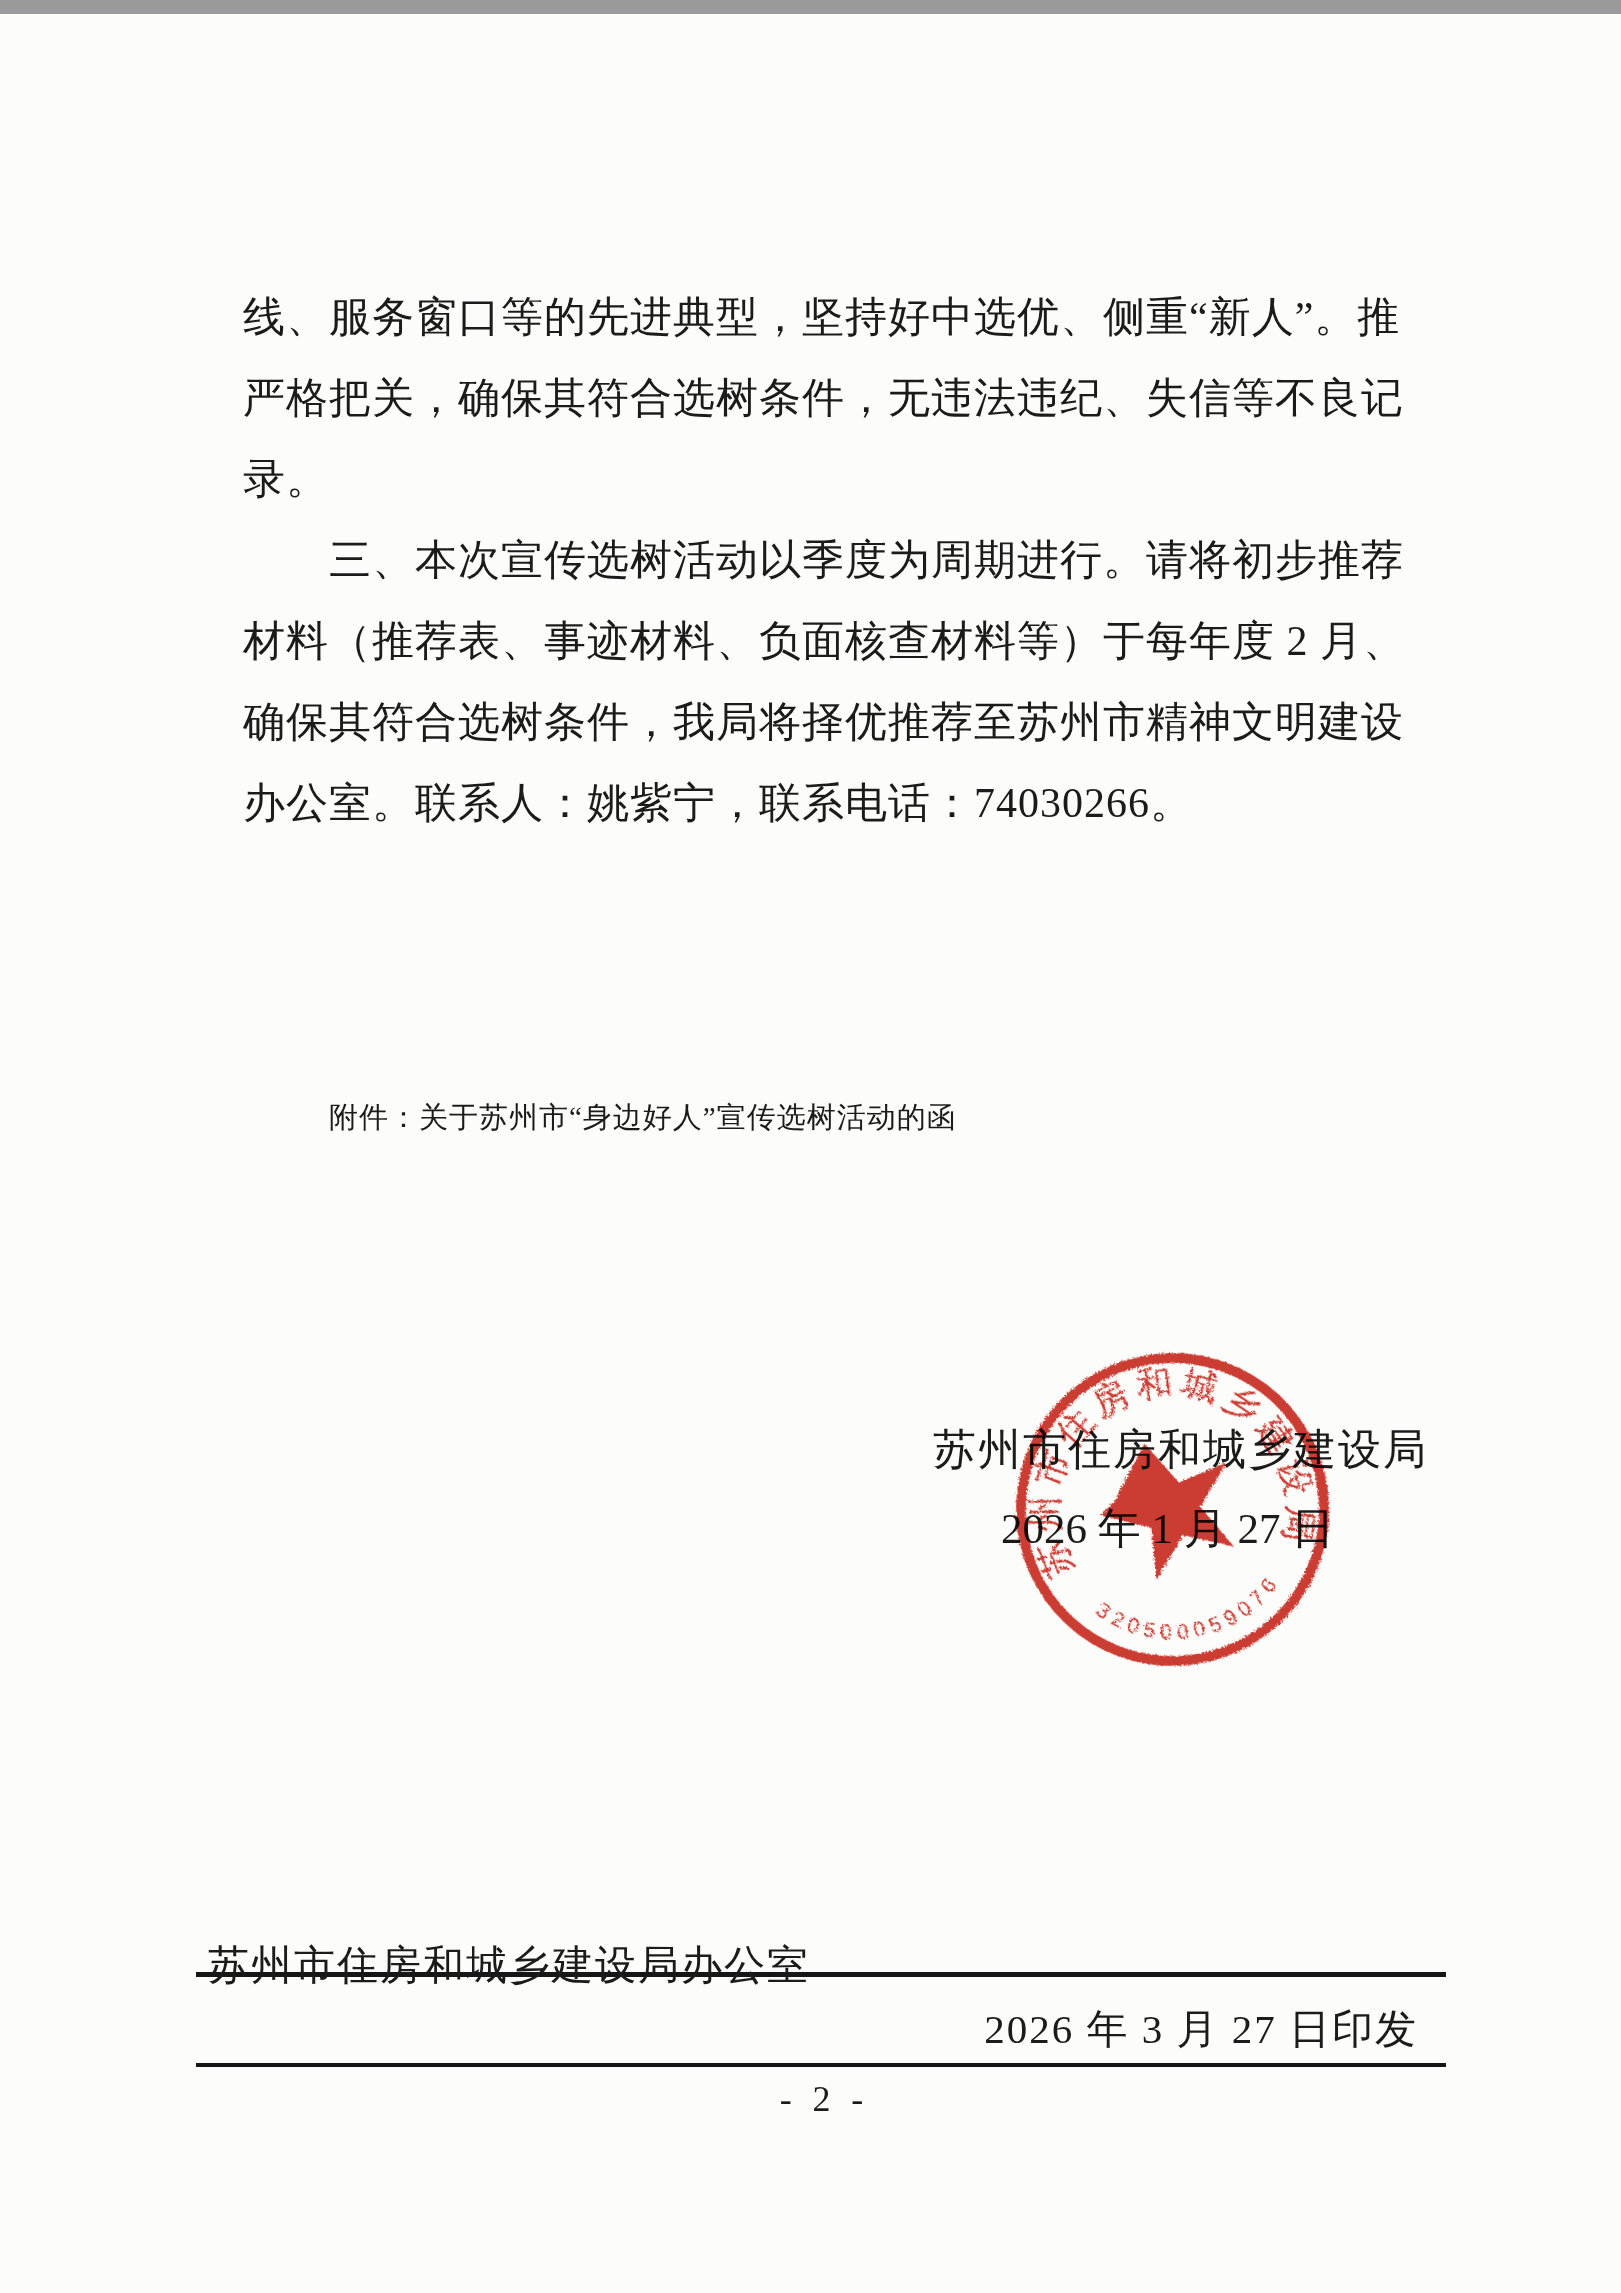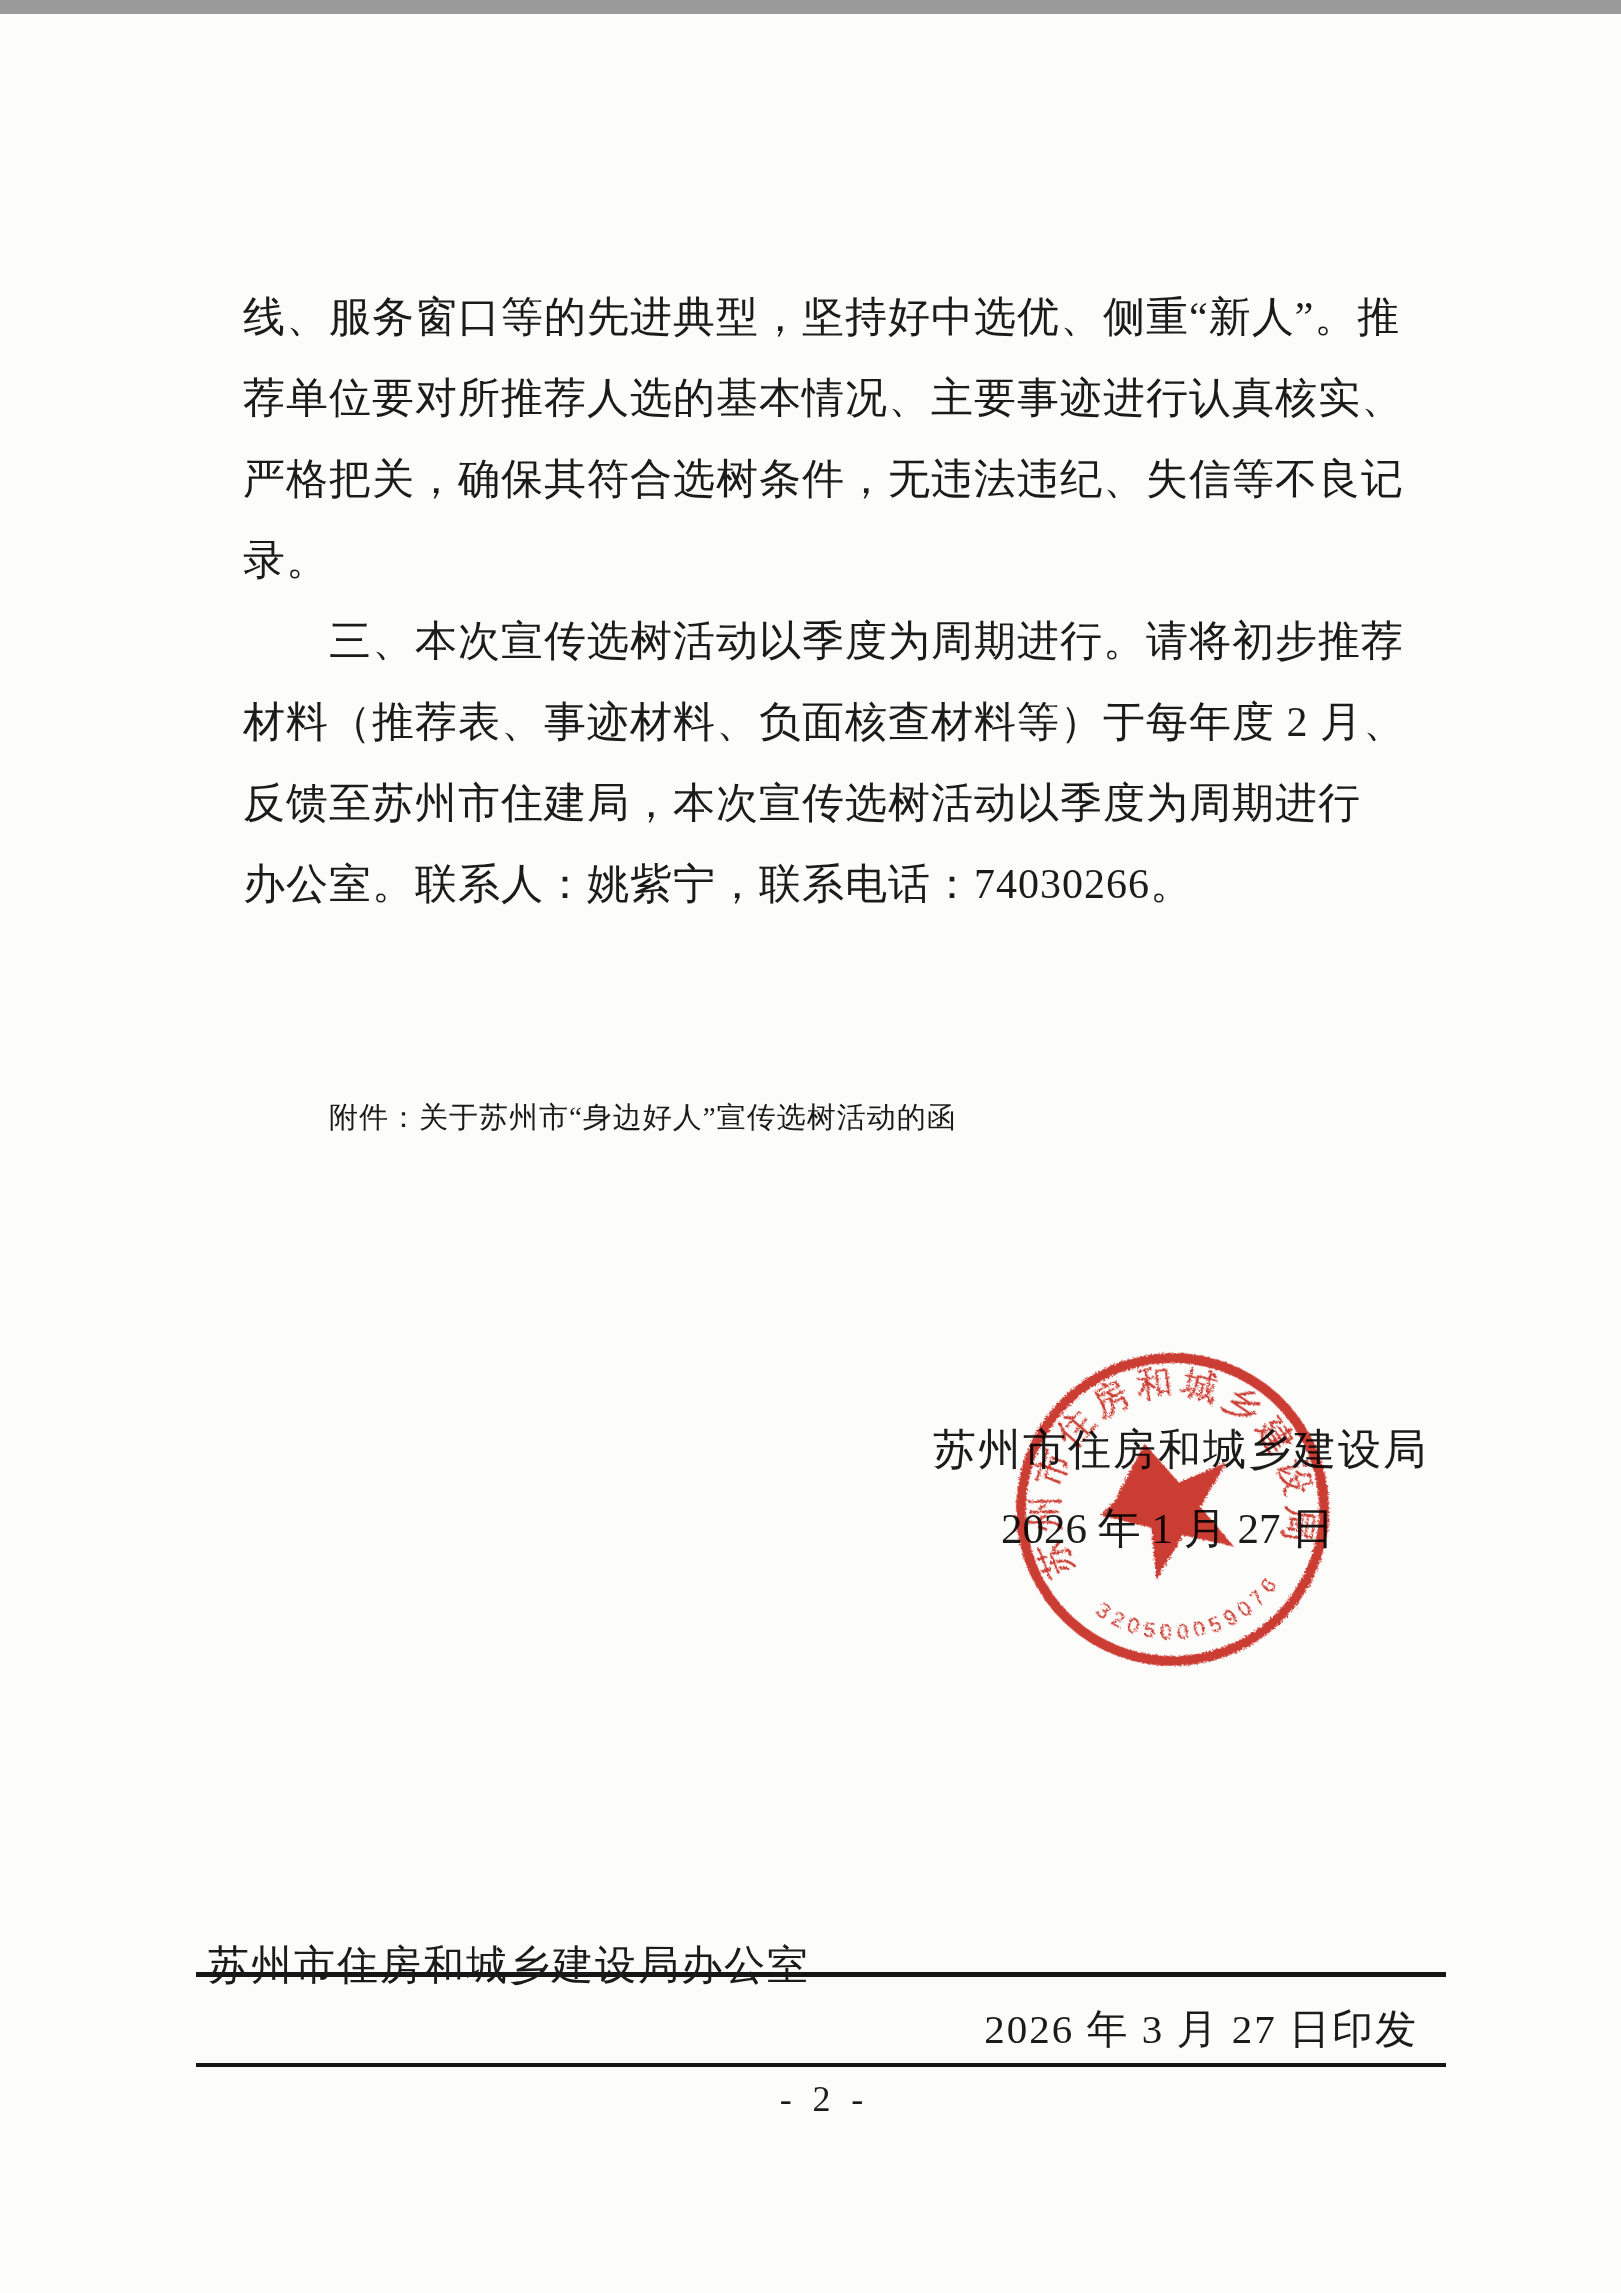--- a/index.html
+++ b/index.html
@@ -79,26 +79,25 @@
     font-size:36px;letter-spacing:5.9px;
   }
 </style>
 </head>
 <body>
 
 <div class="page">
 
   <div class="body-text">
     <div class="line">线、服务窗口等的先进典型，坚持好中选优、侧重“新人”。推</div>
-    <div class="line">荐单位要对所推荐人选的基本情况、主要事迹进行认真核实、</div>
     <div class="line">严格把关，确保其符合选树条件，无违法违纪、失信等不良记</div>
     <div class="line">录。</div>
     <div class="line indent">三、本次宣传选树活动以季度为周期进行。请将初步推荐</div>
     <div class="line">材料（推荐表、事迹材料、负面核查材料等）于每年度 2 月、</div>
-    <div class="line">反馈至苏州市住建局，本次宣传选树活动以季度为周期进行</div>
+    <div class="line">确保其符合选树条件，我局将择优推荐至苏州市精神文明建设</div>
     <div class="line">办公室。联系人：姚紫宁，联系电话：74030266。</div>
   </div>
 
   <div class="attachment">附件：关于苏州市“身边好人”宣传选树活动的函</div>
 
   <div class="sig-org">苏州市住房和城乡建设局</div>
   <div class="sig-date">2026 年 1 月 27 日</div>
 
   <svg class="seal" viewBox="0 0 330 330" xmlns="http://www.w3.org/2000/svg">
     <defs>

